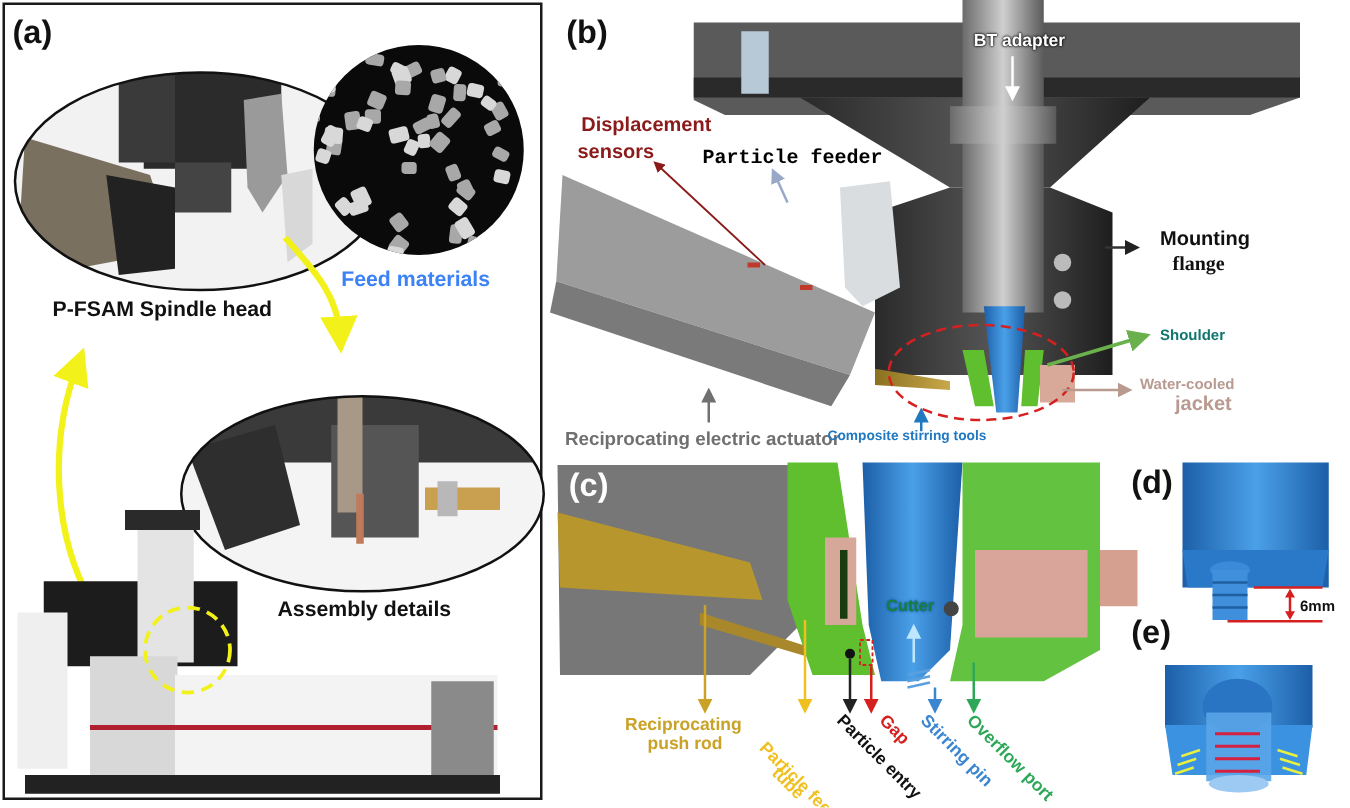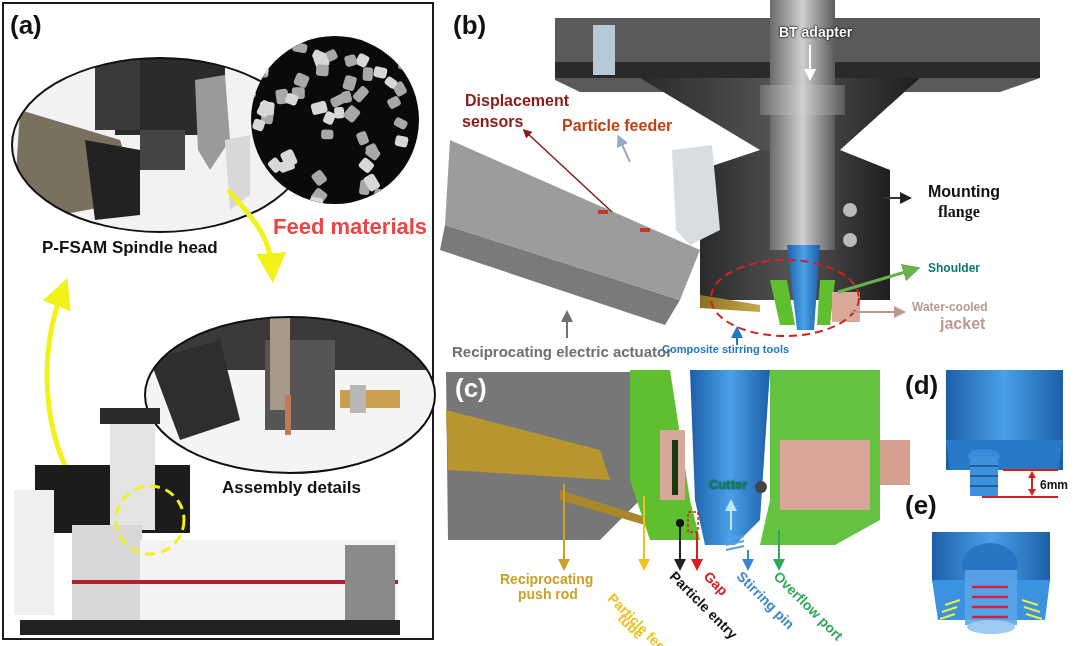--- a/index.html
+++ b/index.html
@@ -301,27 +301,27 @@
   </g>
 </svg>
 
 <div class="panel-label" style="left:10px;top:10px;">(a)</div>
 <div class="panel-label" style="left:453px;top:10px;">(b)</div>
 <div class="panel-label" style="left:455px;top:373px;color:#fff;">(c)</div>
 <div class="panel-label" style="left:905px;top:370px;">(d)</div>
 <div class="panel-label" style="left:905px;top:490px;">(e)</div>
 
 <div class="lbl" style="left:42px;top:238px;font-size:17px;color:#111;">P-FSAM Spindle head</div>
-<div class="lbl" style="left:273px;top:214px;font-size:22px;color:#ef4444;">Feed materials</div>
+<div class="lbl" style="left:273px;top:214px;font-size:17px;color:#3b82f6;">Feed materials</div>
 <div class="lbl" style="left:222px;top:478px;font-size:17px;color:#111;">Assembly details</div>
 
 <div class="lbl" style="left:779px;top:24px;font-size:14px;color:#fff;text-shadow:0 0 2px #000,0 0 2px #000;">BT adapter</div>
 <div class="lbl" style="left:445px;top:92px;font-size:16px;color:#8b1a1a;margin-left:20px;">Displacement</div>
 <div class="lbl" style="left:462px;top:113px;font-size:16px;color:#8b1a1a;">sensors</div>
-<div class="lbl" style="left:562px;top:117px;font-size:16px;color:#c2410c;">Particle feeder</div>
+<div class="lbl" style="left:562px;top:117px;font-size:16px;color:#000000;font-family:Liberation Mono, monospace;">Particle feeder</div>
 <div class="lbl" style="left:928px;top:183px;font-size:16px;color:#111;">Mounting</div>
 <div class="lbl" style="left:938px;top:203px;font-size:16px;color:#111;font-family:Liberation Serif, serif;">flange</div>
 <div class="lbl" style="left:928px;top:261px;font-size:12px;color:#0f766e;">Shoulder</div>
 <div class="lbl" style="left:912px;top:300px;font-size:12px;color:#b89a90;">Water-cooled</div>
 <div class="lbl" style="left:940px;top:315px;font-size:16px;color:#b89a90;">jacket</div>
 <div class="lbl" style="left:452px;top:343px;font-size:15px;color:#707070;">Reciprocating electric actuator</div>
 <div class="lbl" style="left:662px;top:343px;font-size:11px;color:#1f78c0;">Composite stirring tools</div>
 
 <div class="lbl" style="left:709px;top:477px;font-size:13px;color:#15803d;text-shadow:0 0 2px #1c5fa8,0 0 2px #1c5fa8;">Cutter</div>
 <div class="lbl" style="left:500px;top:571px;font-size:14px;color:#c9a227;">Reciprocating</div>

